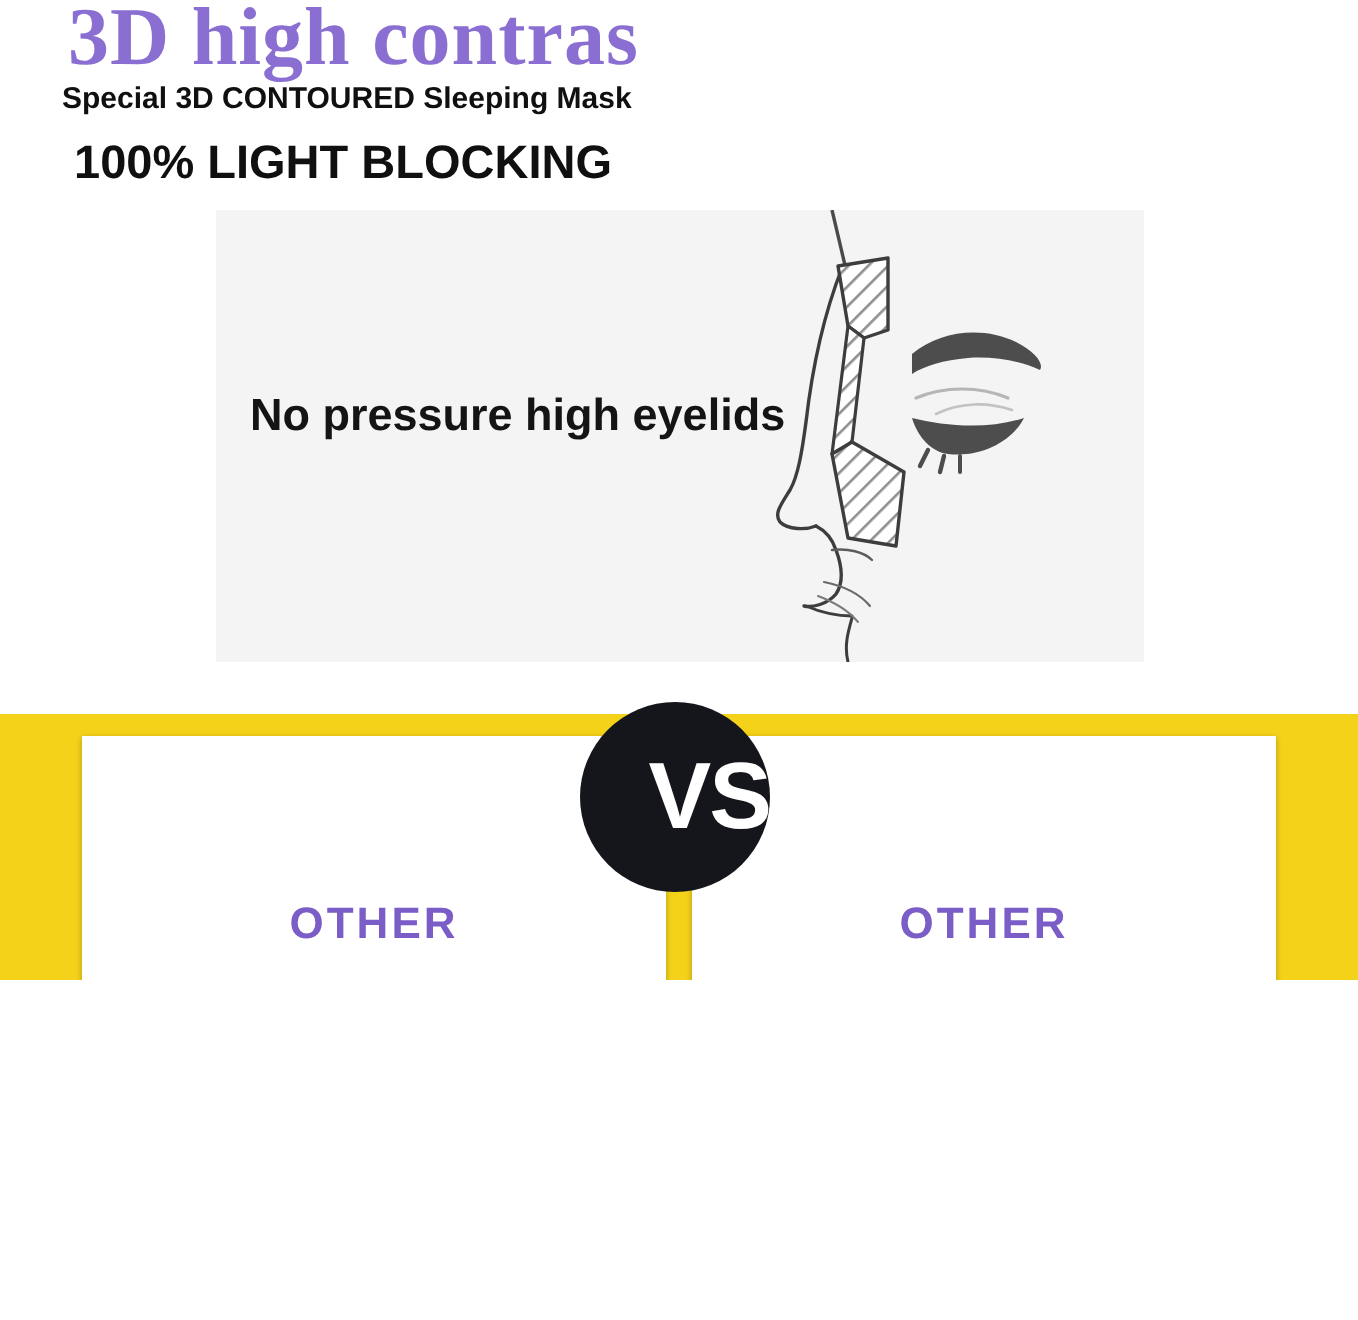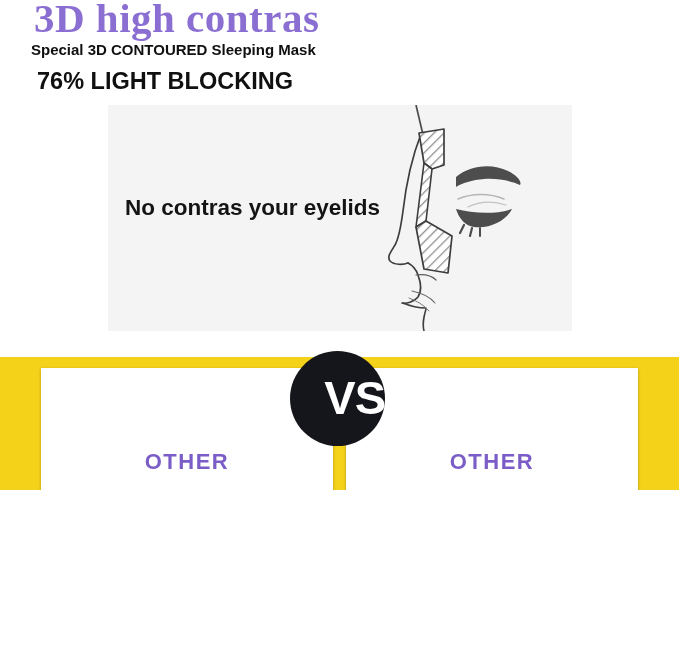--- a/index.html
+++ b/index.html
@@ -155,25 +155,25 @@
 </style>
 </head>
 <body>
 
 <div id="page">
 
   <div class="headline">3D high contras</div>
 
   <div class="subline1">Special 3D CONTOURED Sleeping Mask</div>
 
-  <div class="subline2">76% LIGHT BLOCKING</div>
+  <div class="subline2">100% LIGHT BLOCKING</div>
 
   <div class="illus-panel">
 
-    <div class="illus-caption">No contras your eyelids</div>
+    <div class="illus-caption">No pressure high eyelids</div>
 
     <svg class="face-svg" viewBox="0 0 200 226">
       <defs>
         <pattern id="hatch" width="7" height="7" patternTransform="rotate(45)" patternUnits="userSpaceOnUse">
           <rect width="7" height="7" fill="#ffffff"></rect>
           <line x1="0" y1="0" x2="0" y2="7" stroke="#8e8e8e" stroke-width="2.6"></line>
         </pattern>
       </defs>
 
       <path d="M 52 34 L 44 0" fill="none" stroke="#4a4a4a" stroke-width="1.7"></path>

